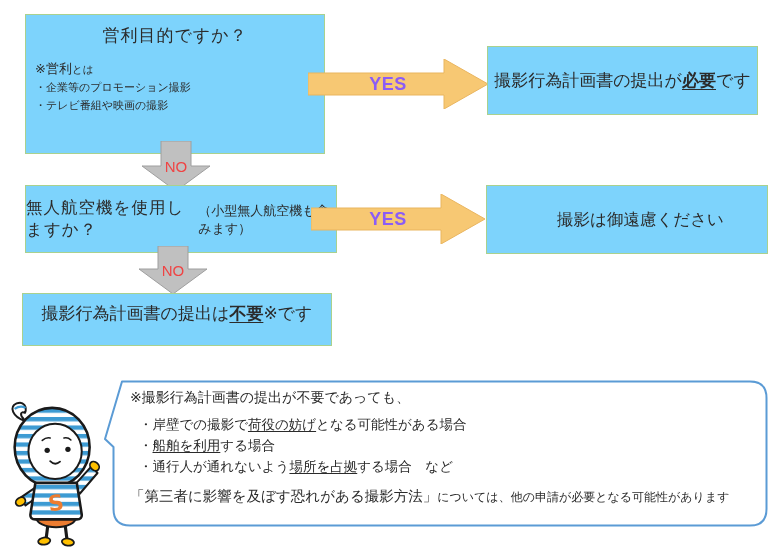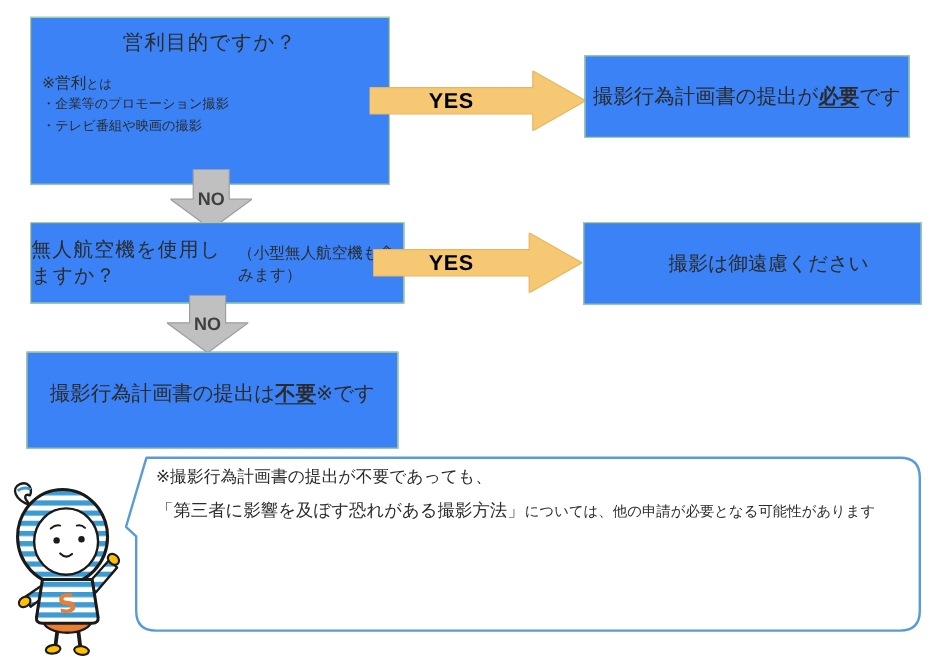--- a/index.html
+++ b/index.html
@@ -1,51 +1,51 @@
 <!DOCTYPE html>
 <html><head>
 <meta charset="utf-8">
 <style>
   html,body{margin:0;padding:0;background:#fff;}
   .canvas{
     position:relative;width:778px;height:550px;background:#fff;overflow:hidden;
     font-family:"Liberation Sans","DejaVu Sans",sans-serif;color:#2b2b2b;
   }
-  .gbox{position:absolute;background:#3b82f6;border:1.5px solid #A9D18E;box-sizing:border-box;}
+  .gbox{position:absolute;background:#7dd3fc;border:1.5px solid #A9D18E;box-sizing:border-box;}
   .center-box{display:flex;align-items:center;justify-content:center;}
 
   
   .box-q1{left:25px;top:14px;width:300px;height:140px;}
   .q1-title{text-align:center;font-size:17px;padding-top:9px;letter-spacing:1px;}
   .q1-note{margin-top:13px;padding:0 9px;font-size:13px;}
   .q1-note .sm{font-size:10.5px;}
   .q1-item{padding:0 9px;font-size:11px;line-height:18px;}
   .q1-last{display:flex;justify-content:space-between;}
 
   
   .box-r1{left:487px;top:46px;width:271px;height:69px;font-size:17px;}
   .box-r2{left:486px;top:185px;width:282px;height:69px;font-size:16.5px;padding-left:27px;}
-  .box-r3{left:22px;top:293px;width:310px;height:81px;font-size:17px;padding-bottom:12px;}
+  .box-r3{left:22px;top:293px;width:310px;height:53px;font-size:17px;padding-bottom:12px;}
   .em{font-weight:bold;text-decoration:underline;text-underline-offset:3px;}
 
   
   .box-q2{left:25px;top:185px;width:312px;height:68px;display:flex;flex-direction:row;
           align-items:center;justify-content:center;}
   .q2-title{font-size:16.5px;letter-spacing:1px;}
   .q2-sub{font-size:13px;margin-top:2px;}
 
   
   .arrow{position:absolute;}
   .arrow svg{display:block;}
   .yes-label{position:absolute;top:0;bottom:0;display:flex;align-items:center;justify-content:center;
-             font-weight:bold;font-size:18px;color:#000000;letter-spacing:.5px;}
+             font-weight:bold;font-size:18px;color:#8b5cf6;letter-spacing:.5px;padding-left:12px;}
   .yes1-label{left:0;width:136px;}
   .yes2-label{left:0;width:130px;}
   .no-label{position:absolute;inset:0;display:flex;align-items:center;justify-content:center;
-            font-weight:bold;font-size:15px;color:#404040;}
+            font-weight:normal;font-size:15px;color:#ef4444;}
   .arrow-yes1{left:308px;top:59px;}
   .arrow-yes2{left:311px;top:194px;}
   .arrow-no1{left:142px;top:141px;}
   .arrow-no2{left:139px;top:246px;}
 
   
   .bubble{position:absolute;left:104px;top:380px;width:664px;height:190px;}
   .bubble > svg{position:absolute;inset:0;}
   .bubble-content{position:absolute;left:26px;right:10px;top:7px;font-size:14px;line-height:20px;}
   .bubble-bullets{margin-top:7px;padding-left:9px;font-size:13.5px;line-height:21px;}
@@ -114,20 +114,25 @@
   <div class="gbox center-box box-r3">
     <span><span>撮影行為計画書の提出は</span><span class="em">不要</span><span>※です</span></span>
   </div>
 
   <div class="bubble">
     <svg width="664" height="147" viewBox="0 0 664 147">
       <path d="M 18,1.5 H 646 Q 662.5,1.5 662.5,18 V 129 Q 662.5,145.5 646,145.5 H 26 Q 9.5,145.5 9.5,129 V 67 L 1,59 Z" fill="#ffffff" stroke-width="2" stroke-linejoin="round" stroke="#5B9BD5"></path>
     </svg>
     <div class="bubble-content">
       <div>※撮影行為計画書の提出が不要であっても、</div>
+      <div class="bubble-bullets">
+        <div><span>・岸壁での撮影で</span><span class="u">荷役の妨げ</span><span>となる可能性がある場合</span></div>
+        <div><span>・</span><span class="u">船舶を利用</span><span>する場合</span></div>
+        <div><span>・通行人が通れないよう</span><span class="u">場所を占拠</span><span>する場合　など</span></div>
+      </div>
       <div class="bubble-footer">
         <span class="quote">「第三者に影響を及ぼす恐れがある撮影方法」</span><span>については、他の申請が必要となる可能性があります</span>
       </div>
     </div>
   </div>
 
   <svg class="mascot" viewBox="0 0 112 150">
     <defs>
       <pattern id="stripes" width="12" height="8.6" patternUnits="userSpaceOnUse">
         <rect width="12" height="8.6" fill="#ffffff"></rect>

